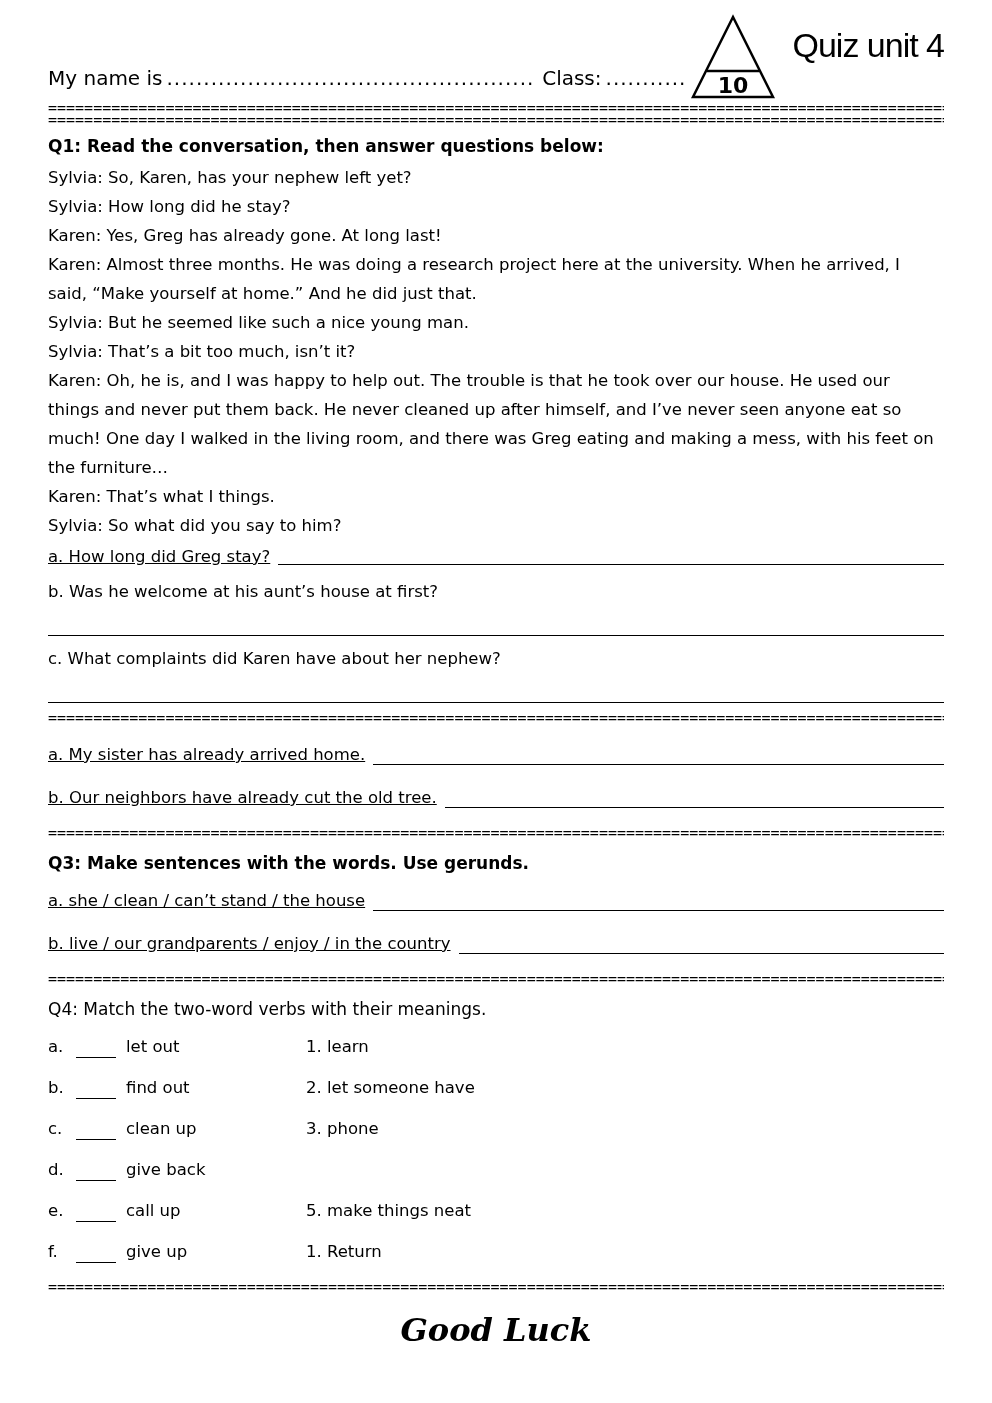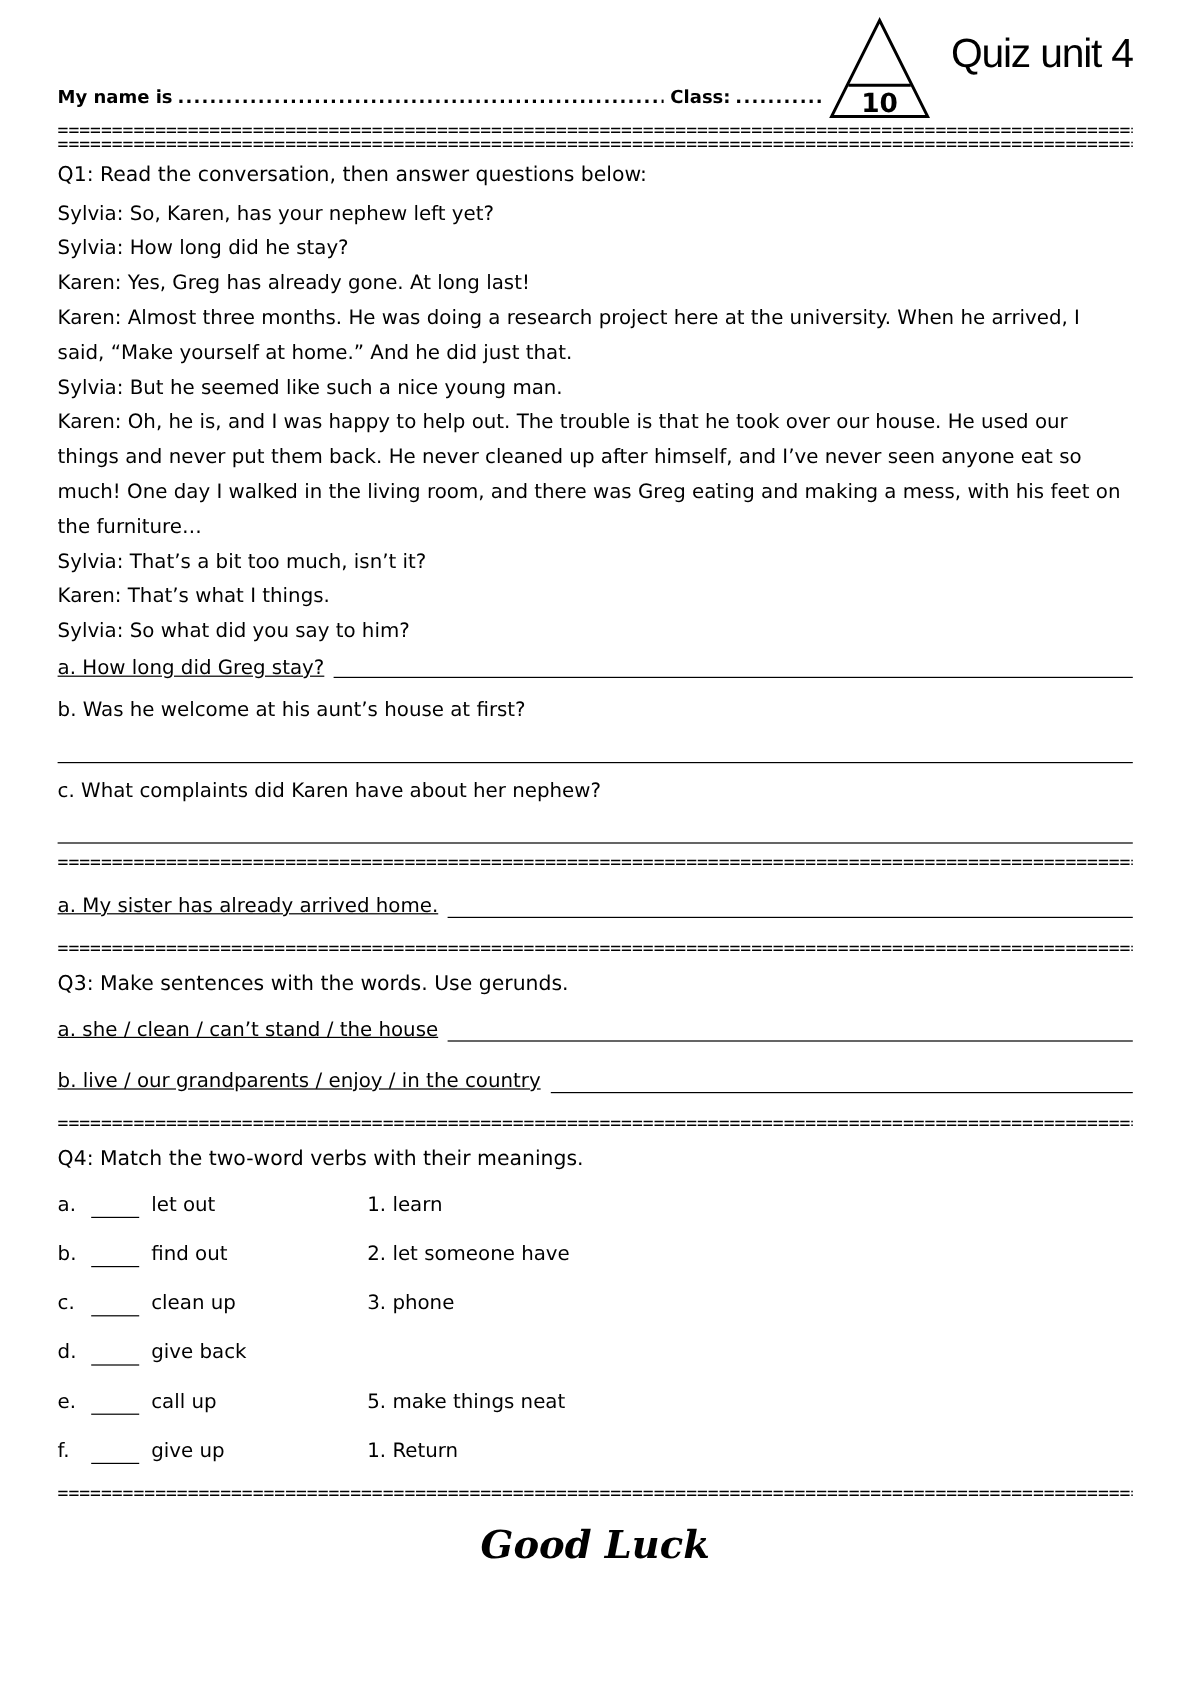--- a/index.html
+++ b/index.html
@@ -15,22 +15,21 @@
     overflow: hidden;
   }
 
   
   .header { display: flex; height: 88px; }
   .name-line {
     flex: 1; min-width: 0;
     display: flex; align-items: baseline;
     margin-top: auto; padding-bottom: 12px;
     white-space: nowrap; overflow: hidden;
-    font-size: 15px;
-    font-weight: bold;
+    font-size: 20px;
   }
   .name-label { margin-right: 4px; }
   .dots { overflow: hidden; white-space: nowrap; letter-spacing: 1px; }
   .dots.grow { flex: 1; min-width: 0; margin-right: 6px; }
   .class-label { margin-right: 4px; }
   .score-box { flex: 0 0 auto; width: 94px; margin-right: 12px; }
   .title {
     flex: 0 0 auto;
     font-family: "Liberation Sans", sans-serif;
     font-weight: normal;
@@ -46,21 +45,21 @@
     line-height: 15px;
     white-space: nowrap;
     overflow: hidden;
     margin: 8px 0;
   }
   .divider.tight { margin: 0; line-height: 12px; height: 12px; }
   .divider-double { margin: 0 0 6px 0; }
 
   
   .q-heading {
-    font-weight: normal;
+    font-weight: bold;
     font-size: 17px;
     line-height: 29px;
     margin: 4px 0 2px 0;
   }
   .q-heading.regular { font-weight: normal; }
   p.dialogue { margin: 0; line-height: 29px; }
 
   .fill-row { display: flex; align-items: flex-end; line-height: 29px; margin-top: 2px; text-decoration: underline; }
   .fill-row .q-text { white-space: nowrap; }
   .fill {
@@ -129,22 +128,22 @@
     <div class="divider tight">====================================================================================================</div>
   </div>
 
   <section>
     <div class="q-heading">Q1: Read the conversation, then answer questions below:</div>
     <p class="dialogue">Sylvia: So, Karen, has your nephew left yet?</p>
     <p class="dialogue">Sylvia: How long did he stay?</p>
     <p class="dialogue">Karen: Yes, Greg has already gone. At long last!</p>
     <p class="dialogue">Karen: Almost three months. He was doing a research project here at the university. When he arrived, I said, “Make yourself at home.” And he did just that.</p>
     <p class="dialogue">Sylvia: But he seemed like such a nice young man.</p>
+    <p class="dialogue">Sylvia: That’s a bit too much, isn’t it?</p>
     <p class="dialogue">Karen: Oh, he is, and I was happy to help out. The trouble is that he took over our house. He used our things and never put them back. He never cleaned up after himself, and I’ve never seen anyone eat so much! One day I walked in the living room, and there was Greg eating and making a mess, with his feet on the furniture…</p>
-    <p class="dialogue">Sylvia: That’s a bit too much, isn’t it?</p>
     <p class="dialogue">Karen: That’s what I things.</p>
     <p class="dialogue">Sylvia: So what did you say to him?</p>
 
     <div class="fill-row">
       <span class="q-text">a. How long did Greg stay?</span>
       <span class="fill"></span>
     </div>
 
     <div class="q-line">b. Was he welcome at his aunt’s house at first?</div>
     <div class="blank-line"></div>
@@ -153,20 +152,24 @@
     <div class="blank-line"></div>
   </section>
 
   <div class="divider">====================================================================================================</div>
 
   <section>
     <div class="fill-row tall">
       <span class="q-text">a. My sister has already arrived home.</span>
       <span class="fill"></span>
     </div>
+    <div class="fill-row tall">
+      <span class="q-text">b. Our neighbors have already cut the old tree.</span>
+      <span class="fill"></span>
+    </div>
   </section>
 
   <div class="divider">====================================================================================================</div>
 
   <section>
     <div class="q-heading">Q3: Make sentences with the words. Use gerunds.</div>
     <div class="fill-row tall">
       <span class="q-text">a. she / clean / can’t stand / the house</span>
       <span class="fill"></span>
     </div>

